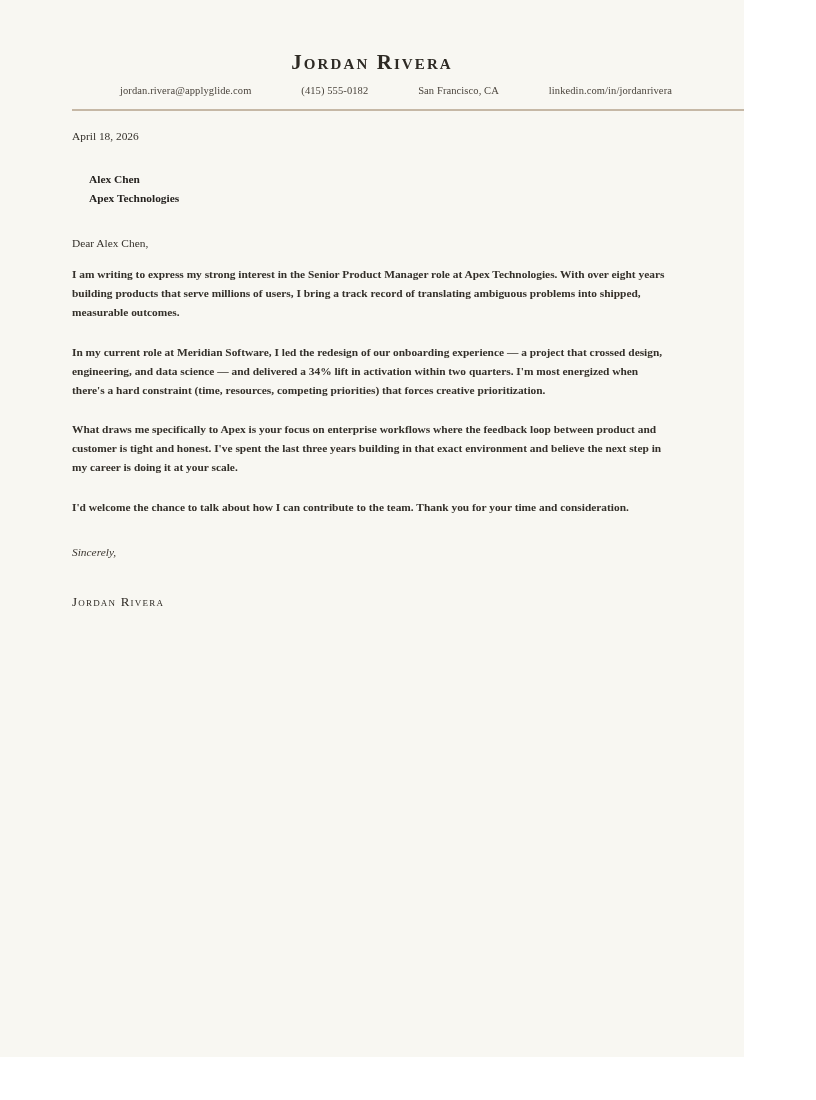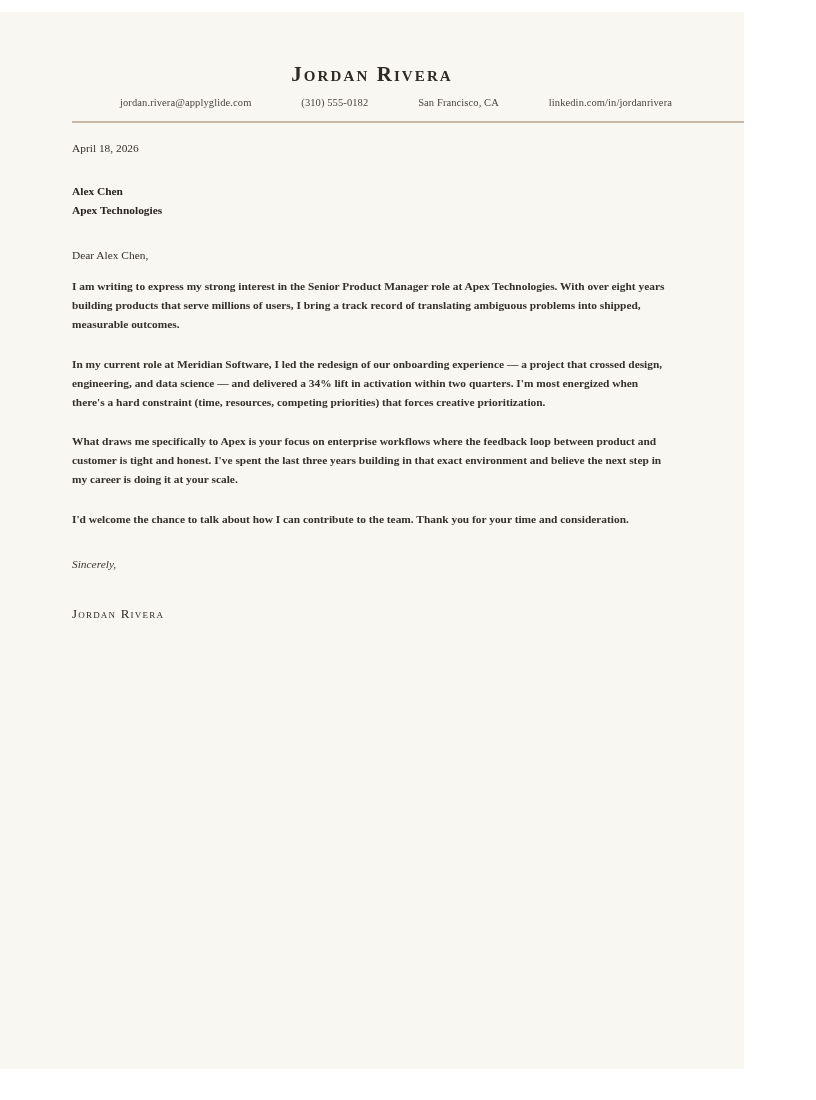--- a/index.html
+++ b/index.html
@@ -9,21 +9,21 @@
   }
   body {
     width: 816px;
     height: 1100px;
     overflow: hidden;
     font-family: "Liberation Serif", "DejaVu Serif", serif;
   }
 
   .page {
     position: absolute;
-    top: 12px;
+    top: 0;
     left: 0;
     width: 744px;
     height: 1057px;
     background: #f8f7f2;
     box-sizing: border-box;
     padding: 0 72px;
   }
 
   
   .letterhead {
@@ -69,21 +69,21 @@
   .letter-body {
     padding-top: 16px;
     font-size: 11.4px;
     color: #34302a;
     line-height: 1.68;
   }
   .date-line {
     margin: 0 0 24px 0;
   }
   .recipient-block {
-    margin: 0 0 26px 0;
+    margin: 0 0 26px 17px;
   }
   .recipient-name {
     font-weight: bold;
     color: #262320;
     line-height: 1.68;
   }
   .recipient-title {
     font-style: italic;
     color: #3b3630;
     line-height: 1.68;
@@ -119,21 +119,21 @@
 <body>
 
 <div class="page">
 
   <header class="letterhead">
     <h1 class="applicant-name">Jordan Rivera</h1>
 
     <div class="contact-line">
       <span class="contact-item">jordan.rivera@applyglide.com</span>
       <span class="contact-sep"></span>
-      <span class="contact-item">(310) 555-0182</span>
+      <span class="contact-item">(415) 555-0182</span>
       <span class="contact-sep"></span>
       <span class="contact-item">San Francisco, CA</span>
       <span class="contact-sep"></span>
       <span class="contact-item">linkedin.com/in/jordanrivera</span>
     </div>
 
     <div class="rule"></div>
   </header>
 
   <main class="letter-body">

